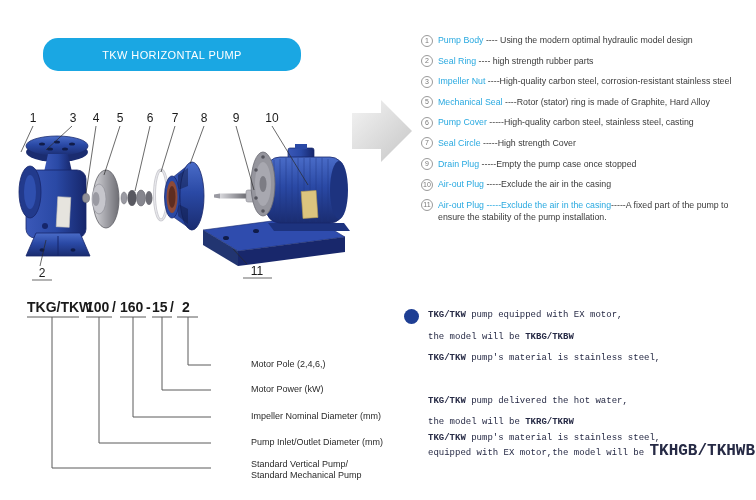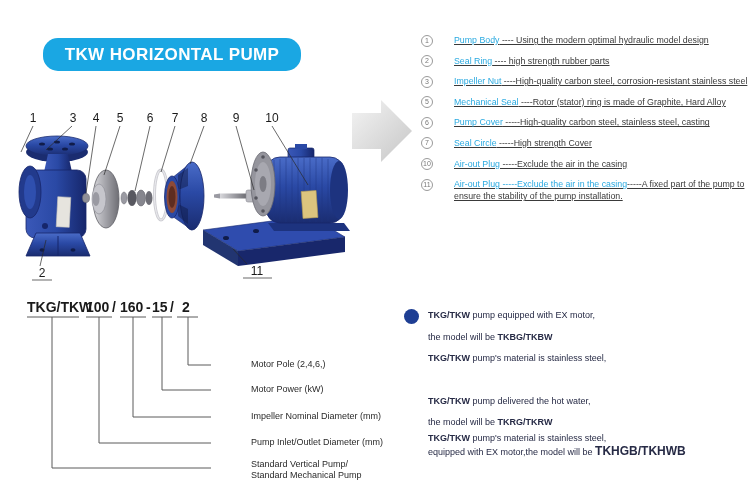--- a/index.html
+++ b/index.html
@@ -7,49 +7,49 @@
     position:relative;width:756px;height:500px;overflow:hidden;background:#ffffff;
     font-family:"Liberation Sans", sans-serif;
   }
   
   .banner{
     position:absolute;left:43px;top:38px;width:258px;height:33px;
     background:#1aa7e3;border-radius:15px;
     display:flex;align-items:center;justify-content:center;
   }
   .banner span{
-    color:#ffffff;font-size:17px;font-weight:bold;letter-spacing:.4px;white-space:nowrap;
+    color:#ffffff;font-size:11px;font-weight:normal;letter-spacing:.4px;white-space:nowrap;
   }
   
   .diagram{position:absolute;left:0;top:90px;width:430px;height:210px;}
   .dl{font-size:12px;fill:#1a1a1a;font-family:"Liberation Sans",sans-serif;}
   
   .parts{position:absolute;left:421px;top:34px;width:334px;}
   .pitem{
-    position:relative;padding-left:33px;margin-bottom:8.6px;
-    font-size:8.8px;line-height:12px;color:#3a3a3a;text-decoration:underline;
+    position:relative;padding-left:17px;margin-bottom:8.6px;
+    font-size:8.8px;line-height:12px;color:#3a3a3a;
   }
   .pnum{
     position:absolute;left:0;top:0.5px;width:10px;height:10px;border:1px solid #9a9a9a;
     border-radius:50%;color:#777;font-size:7px;line-height:10px;text-align:center;
     display:inline-block;
   }
   .plabel{color:#29a9e0;}
   .pdesc{color:#3a3a3a;}
   
   .overlay{position:absolute;inset:0;}
   .mtok{position:absolute;top:299px;font-size:14px;font-weight:bold;color:#1a1a1a;white-space:nowrap;}
   .mlines{position:absolute;left:0;top:0;width:756px;height:500px;}
   .mlabel{position:absolute;font-size:9px;color:#2a2a2a;line-height:11px;white-space:nowrap;padding-left:37px;}
   
-  .notes{position:absolute;left:0;top:0;width:756px;height:408px;pointer-events:none;}
+  .notes{position:absolute;left:0;top:0;width:756px;height:408px;pointer-events:none;font-family:Liberation Mono, monospace;}
   .bullet{position:absolute;left:404px;top:309px;width:15px;height:15px;border-radius:50%;background:#1e3e93;}
   .nline{position:absolute;left:428px;font-size:9px;color:#262a45;line-height:13px;white-space:nowrap;}
   .nline b{font-weight:bold;}
-  .nline.big b{font-size:12px;margin-top:28px;}
+  .nline.big b{font-size:16px;margin-top:28px;}
 </style>
 </head>
 <body>
 
 <div class="page">
 
   <div class="banner">
     <span>TKW HORIZONTAL PUMP</span>
   </div>
 
@@ -199,20 +199,21 @@
     <text class="dl" x="257" y="185" text-anchor="middle">11</text>
   </svg>
 
   <div class="parts">
     <div class="pitem"><span class="pnum">1</span><span class="plabel">Pump Body</span><span class="plabel"></span><span class="pdesc"> ---- Using the modern optimal hydraulic model design</span></div>
     <div class="pitem"><span class="pnum">2</span><span class="plabel">Seal Ring</span><span class="plabel"></span><span class="pdesc"> ---- high strength rubber parts</span></div>
     <div class="pitem"><span class="pnum">3</span><span class="plabel">Impeller Nut</span><span class="plabel"></span><span class="pdesc"> ----High-quality carbon steel, corrosion-resistant stainless steel</span></div>
     <div class="pitem"><span class="pnum">5</span><span class="plabel">Mechanical Seal</span><span class="plabel"></span><span class="pdesc"> ----Rotor (stator) ring is made of Graphite, Hard Alloy</span></div>
     <div class="pitem"><span class="pnum">6</span><span class="plabel">Pump Cover</span><span class="plabel"></span><span class="pdesc"> -----High-quality carbon steel, stainless steel, casting</span></div>
     <div class="pitem"><span class="pnum">7</span><span class="plabel">Seal Circle</span><span class="plabel"></span><span class="pdesc"> -----High strength Cover</span></div>
+    <div class="pitem"><span class="pnum">9</span><span class="plabel">Drain Plug</span><span class="plabel"></span><span class="pdesc"> -----Empty the pump case once stopped</span></div>
     <div class="pitem"><span class="pnum">10</span><span class="plabel">Air-out Plug</span><span class="plabel"></span><span class="pdesc"> -----Exclude the air in the casing</span></div>
     <div class="pitem"><span class="pnum">11</span><span class="plabel">Air-out Plug</span><span class="plabel"> -----Exclude the air in the casing</span><span class="pdesc">-----A fixed part of the pump to ensure the stability of the pump installation.</span></div>
   </div>
 
   <div class="overlay">
     <span class="mtok" style="left:27px">TKG/TKW</span>
     <span class="mtok" style="left:86px">100</span>
     <span class="mtok" style="left:112px">/</span>
     <span class="mtok" style="left:120px">160</span>
     <span class="mtok" style="left:146px">-</span>

